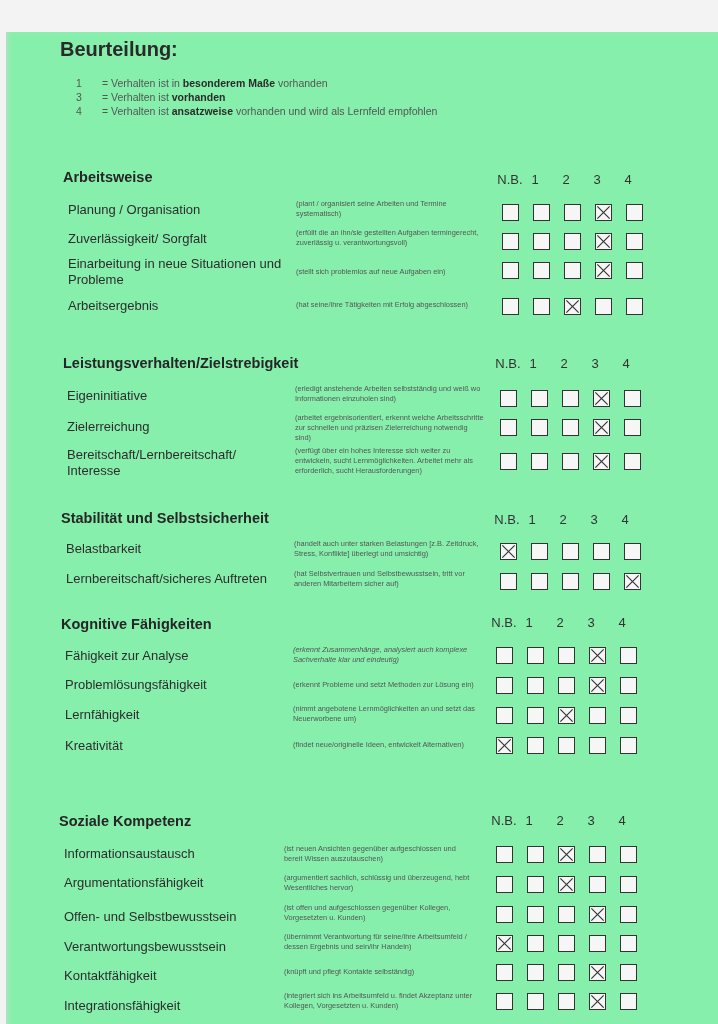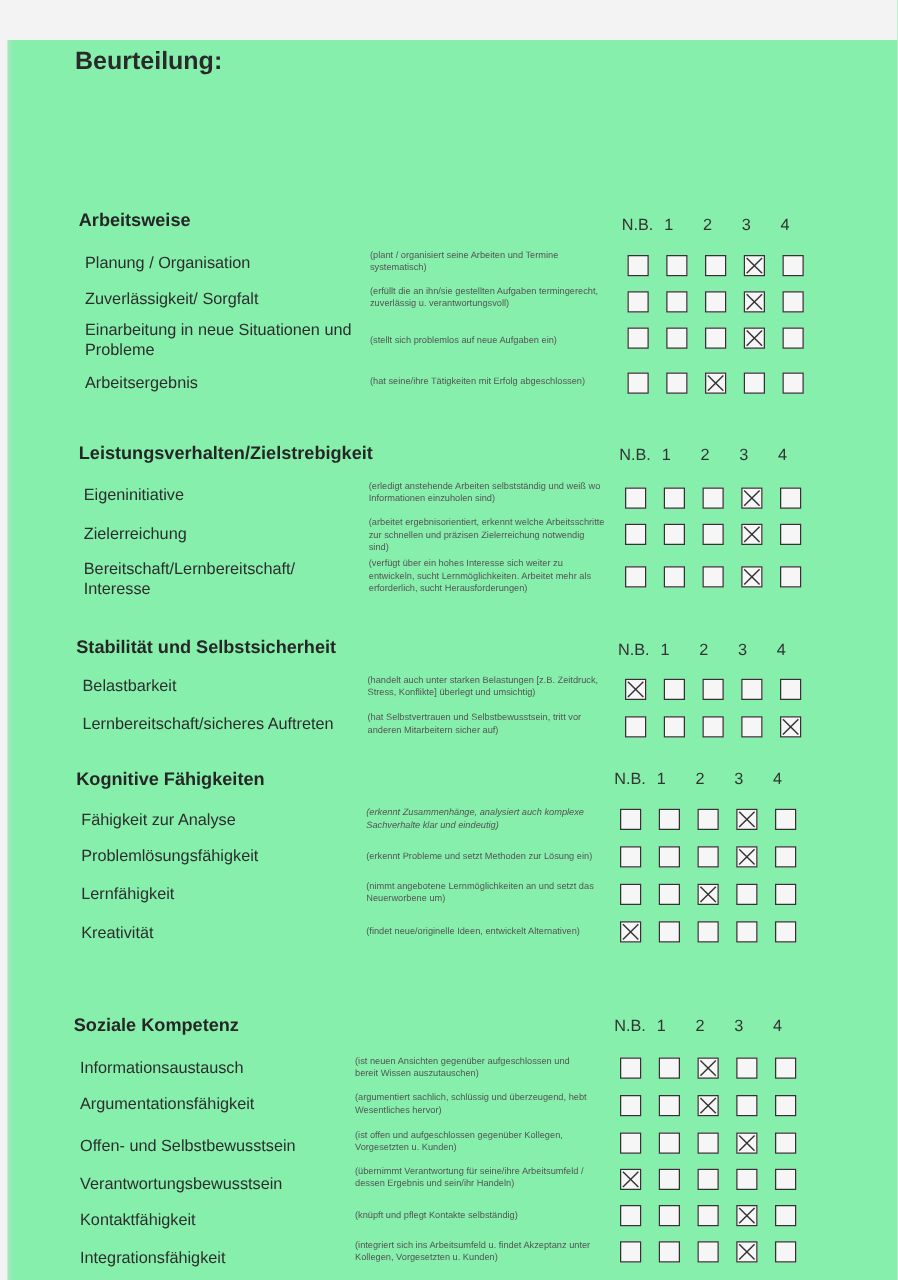--- a/index.html
+++ b/index.html
@@ -44,20 +44,23 @@
   }
   .cb svg { position:absolute; left:0; top:0; width:100%; height:100%; }
 </style>
 </head>
 <body>
 
 <div class="page">
   <div class="title">Beurteilung:</div>
 
   <div class="legend">
+    <div class="legend-row"><span class="legend-key">1</span><span>= Verhalten ist in </span><b>besonderem Maße</b><span> vorhanden</span></div>
+    <div class="legend-row"><span class="legend-key">3</span><span>= Verhalten ist </span><b>vorhanden</b><span></span></div>
+    <div class="legend-row"><span class="legend-key">4</span><span>= Verhalten ist </span><b>ansatzweise</b><span> vorhanden und wird als Lernfeld empfohlen</span></div>
   </div>
 
   <div id="sections">
       <div class="section">
         <div class="sec-title" style="left: 57px; top: 137px;">Arbeitsweise</div>
         <div class="col-head" style="left: 489px; top: 140px;">N.B.</div>
         <div class="col-head" style="left: 514px; top: 140px;">1</div>
         <div class="col-head" style="left: 545px; top: 140px;">2</div>
         <div class="col-head" style="left: 576px; top: 140px;">3</div>
         <div class="col-head" style="left: 607px; top: 140px;">4</div>

